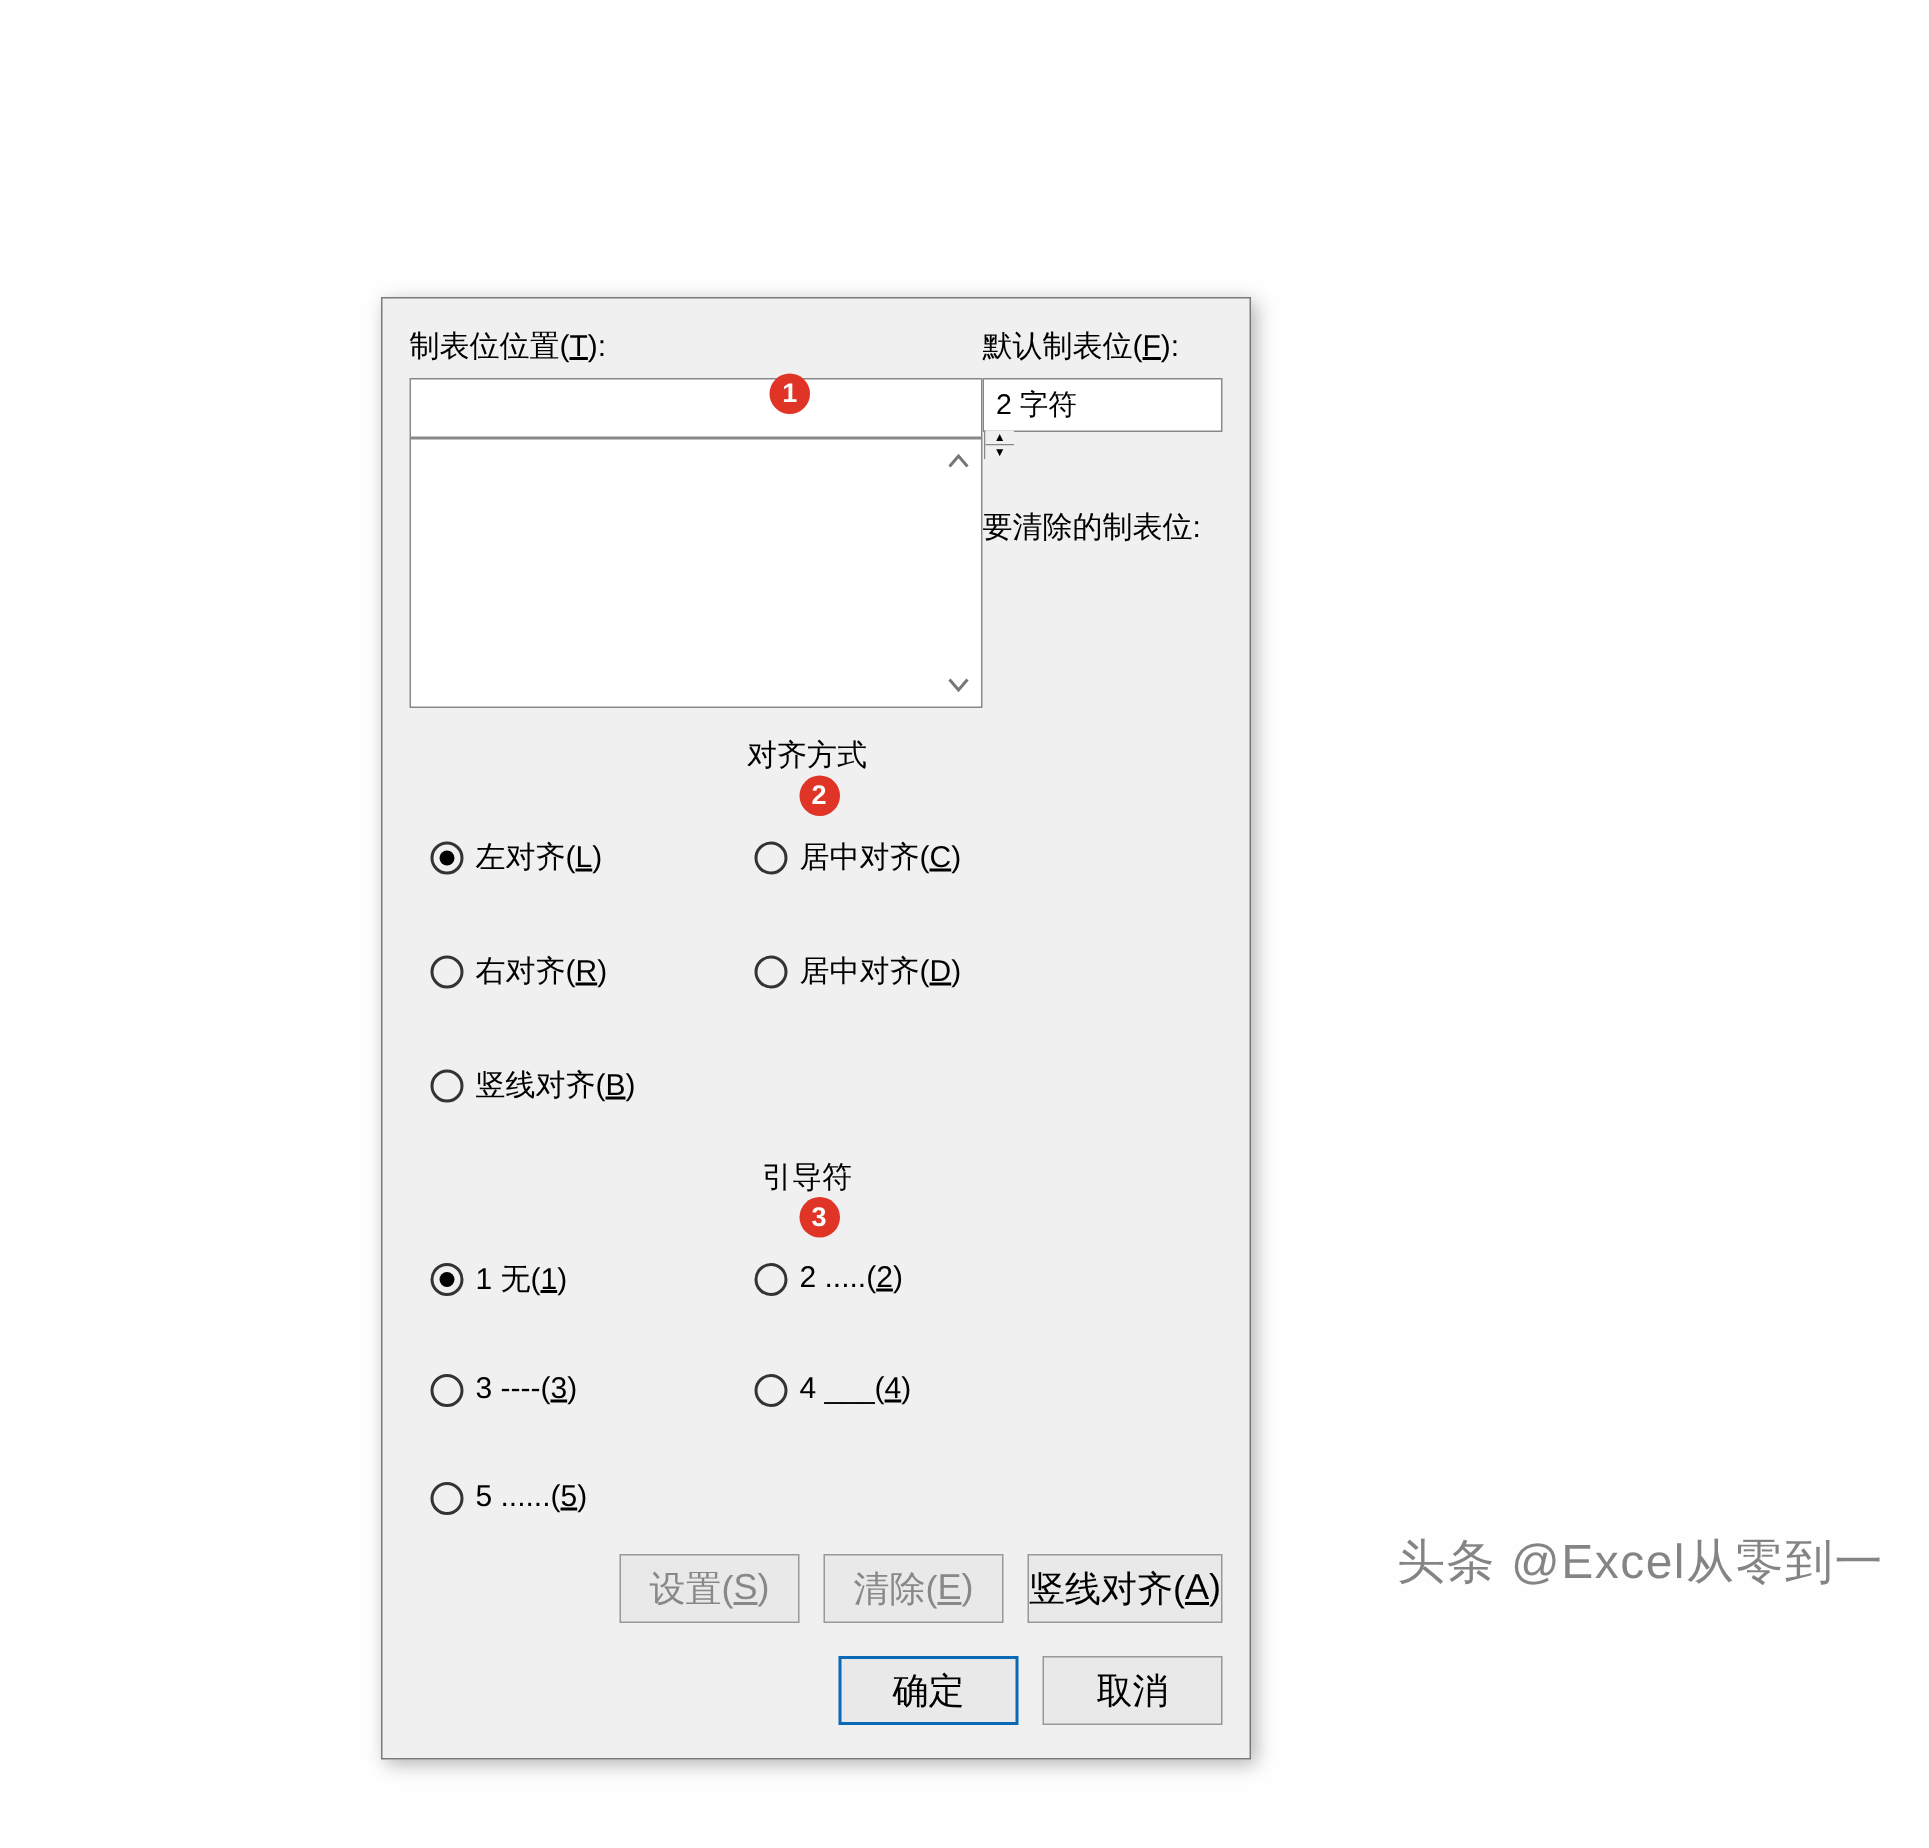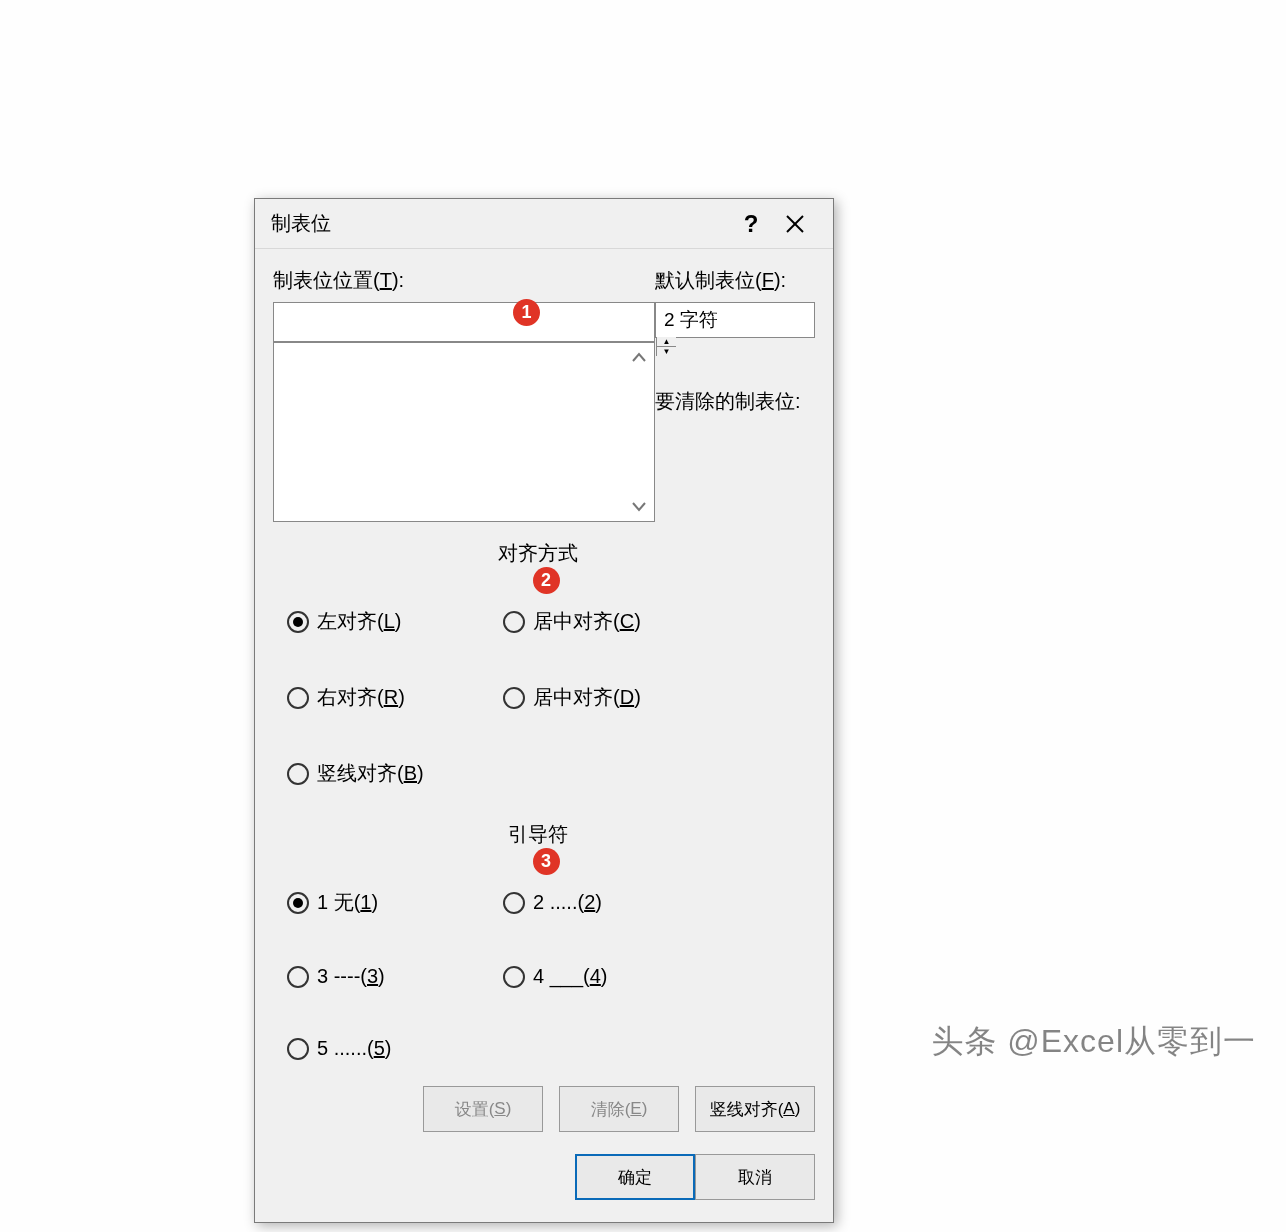--- a/index.html
+++ b/index.html
@@ -168,31 +168,32 @@
     .radio-label { font-size: 20px; }
     .btn-row {
       display: flex;
       justify-content: flex-end;
       gap: 16px;
       margin-top: 10px;
     }
     .btn-row2 {
       display: flex;
       justify-content: flex-end;
+      gap: 16px;
       margin-top: 22px;
     }
     .btn {
       min-width: 120px;
       height: 46px;
       border: 1px solid #999;
       background: #e9e9e9;
       display: flex;
       align-items: center;
       justify-content: center;
-      font-size: 17px;
+      font-size: 24px;
       cursor: pointer;
     }
     .btn.disabled { color: #888; }
     .btn.primary {
       border: 2.5px solid #0a6ab8;
       background: #e9e9e9;
     }
     .marker {
       position: absolute;
       width: 27px;
@@ -214,30 +215,20 @@
       font-size: 32px;
       color: rgba(0,0,0,0.48);
       font-family: "SimHei", "Microsoft YaHei", sans-serif;
       letter-spacing: 1px;
     }
   </style>
 </head>
 <body>
 
 <div class="dialog">
-  <div class="titlebar">
-    <div class="title">制表位</div>
-    <div class="help-btn">?</div>
-    <div class="close-btn">
-      <svg>
-          <line x1="1" y1="1" x2="17" y2="17"></line>
-          <line x1="17" y1="1" x2="1" y2="17"></line>
-        </svg>
-    </div>
-  </div>
 
   <div class="content">
     <div class="row1">
       <div class="col-left">
         <div class="label">
           <span>制表位位置(</span><span class="underline">T</span><span>):</span>
         </div>
         <div class="input-wrap">
           <input type="text" class="text-input" value="" style="">
           <div class="marker" style="left:240px; top:-3px;">1</div>

